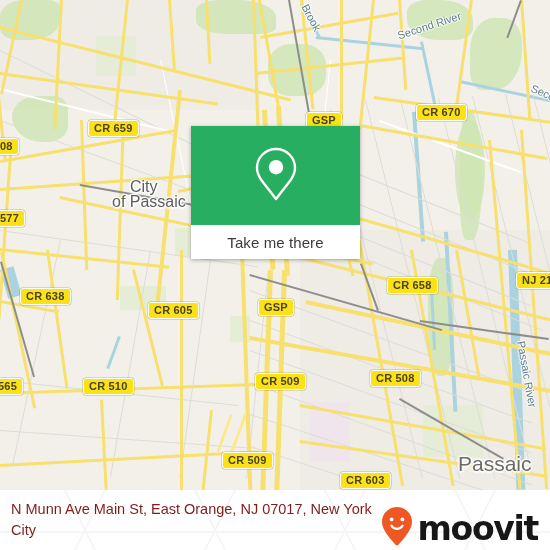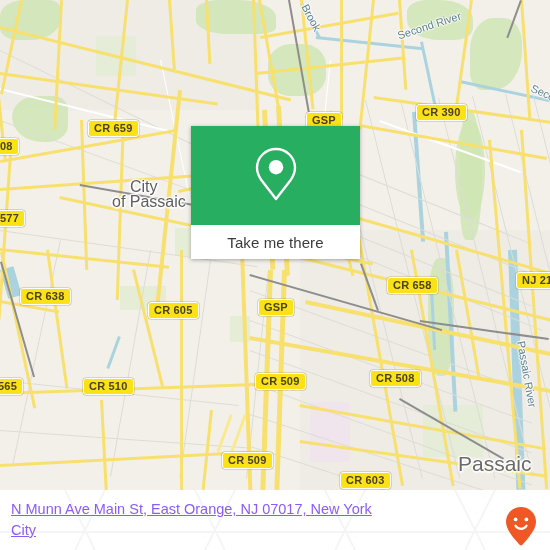--- a/index.html
+++ b/index.html
@@ -54,22 +54,22 @@
 
   
   .attrib{position:absolute;left:0;top:466px;width:550px;height:24px;
           background:rgba(255,255,255,.72);display:flex;align-items:center;}
   .attrib span{font-size:12.5px;color:#3a3a3a;padding-left:9px;}
 
   
   .footer{position:absolute;left:0;top:490px;width:550px;height:60px;background:#fff;
           display:flex;align-items:center;overflow:hidden;}
   .footer-wm{position:absolute;left:0;top:0;width:550px;height:60px;opacity:.5;}
-  .footer-addr{position:relative;font-size:14.5px;line-height:21px;color:#8b5cf6;
-               padding-left:11px;width:395px;box-sizing:border-box;text-decoration:underline;}
+  .footer-addr{position:relative;font-size:14.5px;line-height:21px;color:#7f1d1d;
+               padding-left:11px;width:395px;box-sizing:border-box;}
   .logo{position:absolute;right:12px;top:16px;display:flex;align-items:center;gap:3px;}
   .logo-text{font-size:33px;color:#171717;letter-spacing:-1.3px;font-weight:600;
              line-height:33px;font-family:"DejaVu Sans",sans-serif;}
 </style>
 </head>
 <body>
 
 <div id="app">
 
   <div class="map">
@@ -204,21 +204,21 @@
       <div class="rail" style="left:0px;top:262px;width:2px;height:120px;transform:rotate(-16deg);"></div>
       <div class="rail" style="left:400px;top:398px;width:120px;height:2px;transform:rotate(30deg);"></div>
       <div class="rail" style="left:520px;top:0px;width:2px;height:40px;transform:rotate(20deg);"></div>
     </div>
 
     <div id="shields">
         <div class="shield" style="left: 88px; top: 120px;">CR 659</div>
         <div class="shield" style="left: -6px; top: 138px;">08</div>
         <div class="shield" style="left: -6px; top: 210px;">577</div>
         <div class="shield" style="left: 306px; top: 112px;">GSP</div>
-        <div class="shield" style="left: 416px; top: 104px;">CR 390</div>
+        <div class="shield" style="left: 416px; top: 104px;">CR 670</div>
         <div class="shield" style="left: 20px; top: 288px;">CR 638</div>
         <div class="shield" style="left: 148px; top: 302px;">CR 605</div>
         <div class="shield" style="left: 258px; top: 299px;">GSP</div>
         <div class="shield" style="left: 387px; top: 277px;">CR 658</div>
         <div class="shield" style="left: 516px; top: 272px;">NJ 21</div>
         <div class="shield" style="left: -8px; top: 378px;">565</div>
         <div class="shield" style="left: 83px; top: 378px;">CR 510</div>
         <div class="shield" style="left: 255px; top: 373px;">CR 509</div>
         <div class="shield" style="left: 370px; top: 370px;">CR 508</div>
         <div class="shield" style="left: 222px; top: 452px;">CR 509</div>
@@ -271,16 +271,17 @@
 
     <div class="logo">
       <span>
         <svg width="34" height="40" viewBox="0 0 34 40" aria-hidden="true">
           <path d="M17 1C8.7 1 2 7.6 2 15.8c0 6 4.2 12 9.4 18.2 1.9 2.3 3.6 4.1 4.5 5 .6.6 1.6.6 2.2 0 .9-.9 2.6-2.7 4.5-5C27.8 27.8 32 21.8 32 15.8 32 7.6 25.3 1 17 1z" fill="#ef5824"></path>
           <circle cx="11.6" cy="13.4" r="1.9" fill="#fff"></circle>
           <circle cx="22.4" cy="13.4" r="1.9" fill="#fff"></circle>
           <path d="M11.4 19.6c1.4 2.2 3.3 3.3 5.6 3.3s4.2-1.1 5.6-3.3" fill="none" stroke="#fff" stroke-width="2.1" stroke-linecap="round"></path>
         </svg>
       </span>
+      <span class="logo-text">moovit</span>
     </div>
   </div>
 
 </div>
 
 </body></html>

